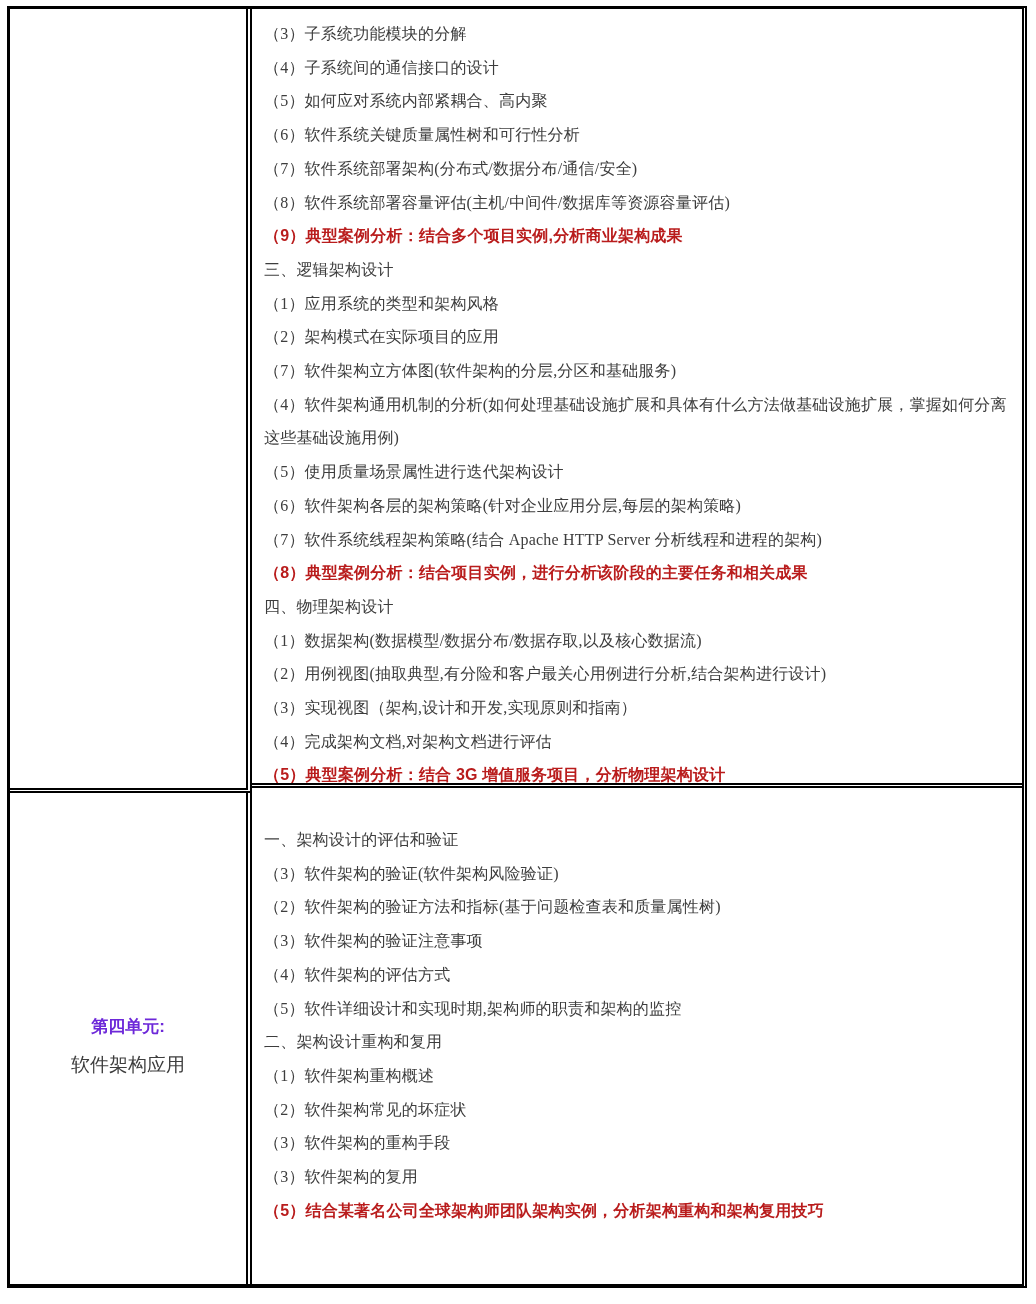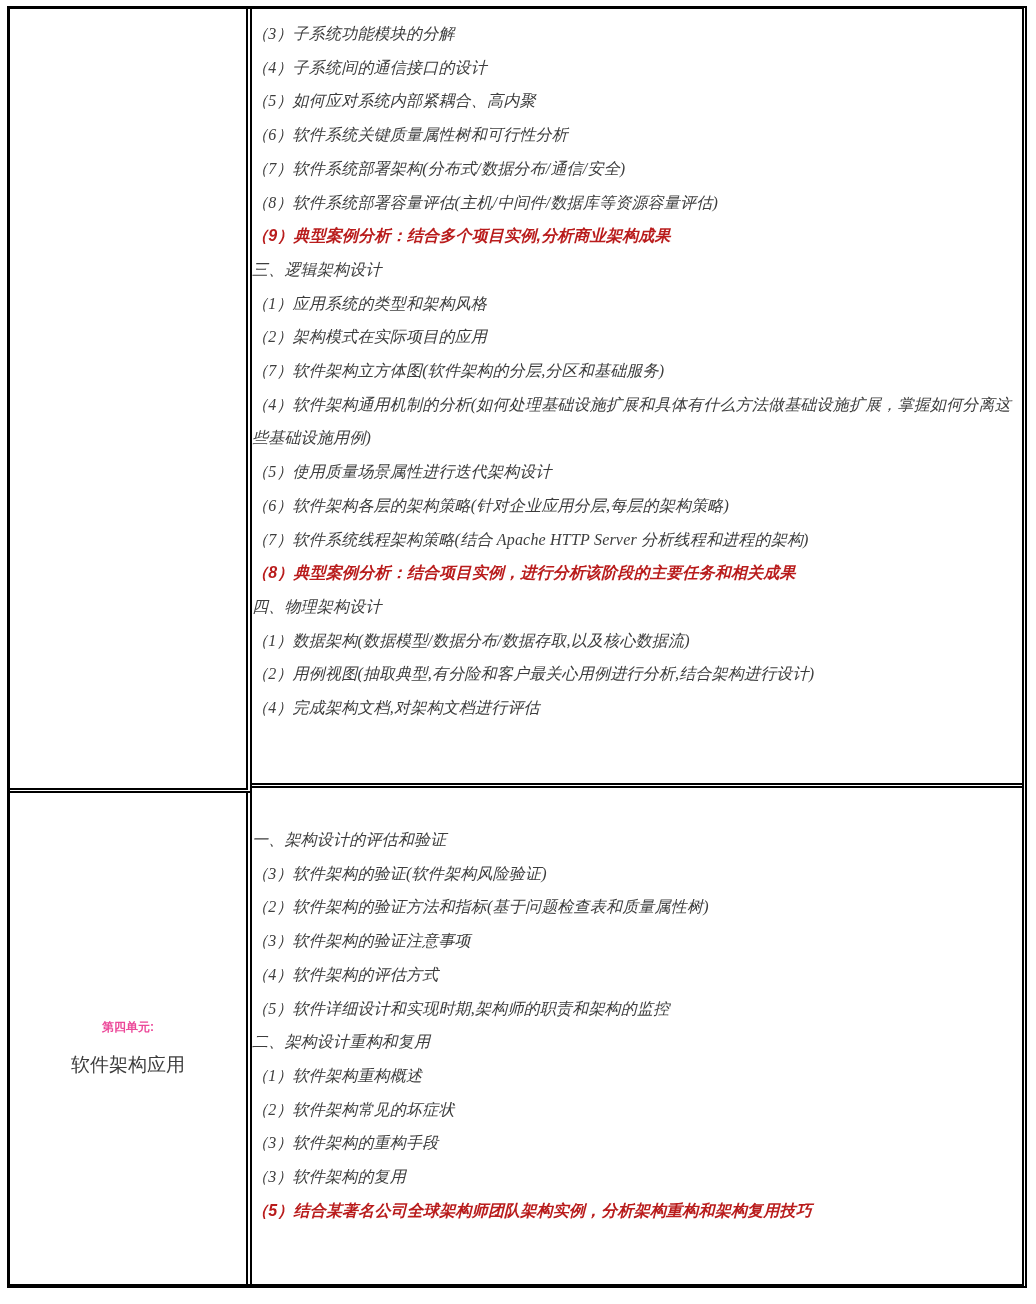--- a/index.html
+++ b/index.html
@@ -38,44 +38,43 @@
     height: 779px;
     border-bottom: 5px double #000;
     box-sizing: content-box;
   }
   .row-2 {
     height: 491px;
   }
   .content-cell {
     overflow: hidden;
     box-sizing: border-box;
-    padding-left: 0;
+    padding-left: 12px;
     padding-right: 8px;
-    font-style: italic;
   }
   .content-cell.row-1 { padding-top: 8px; }
   .content-cell.row-2 { padding-top: 30px; }
   .line {
     font-size: 16px;
     line-height: 33.7px;
     color: #3d3d3d;
     letter-spacing: 0.2px;
     overflow-wrap: break-word;
   }
   .line.bold {
     font-family: "Liberation Sans", "DejaVu Sans", sans-serif;
     font-weight: 700;
     color: #b91c1c;
   }
   .unit-title {
     font-family: "Liberation Sans", "DejaVu Sans", sans-serif;
     font-weight: 700;
-    font-size: 12px;
+    font-size: 17px;
     line-height: 38px;
-    color: #ec4899;
+    color: #6d28d9;
     padding-top: 14px;
   }
   .unit-subtitle {
     font-size: 19px;
     line-height: 38px;
     color: #3d3d3d;
   }
 </style>
 </head>
 <body>
@@ -97,21 +96,23 @@
       <div class="line">（2）架构模式在实际项目的应用</div>
       <div class="line">（7）软件架构立方体图(软件架构的分层,分区和基础服务)</div>
       <div class="line">（4）软件架构通用机制的分析(如何处理基础设施扩展和具体有什么方法做基础设施扩展，掌握如何分离这些基础设施用例)</div>
       <div class="line">（5）使用质量场景属性进行迭代架构设计</div>
       <div class="line">（6）软件架构各层的架构策略(针对企业应用分层,每层的架构策略)</div>
       <div class="line">（7）软件系统线程架构策略(结合 Apache HTTP Server 分析线程和进程的架构)</div>
       <div class="line bold">（8）典型案例分析：结合项目实例，进行分析该阶段的主要任务和相关成果</div>
       <div class="line">四、物理架构设计</div>
       <div class="line">（1）数据架构(数据模型/数据分布/数据存取,以及核心数据流)</div>
       <div class="line">（2）用例视图(抽取典型,有分险和客户最关心用例进行分析,结合架构进行设计)</div>
+      <div class="line">（3）实现视图（架构,设计和开发,实现原则和指南）</div>
       <div class="line">（4）完成架构文档,对架构文档进行评估</div>
+      <div class="line bold">（5）典型案例分析：结合 3G 增值服务项目，分析物理架构设计</div>
     </div>
 
   <div class="unit-cell row-2">
     <div class="unit-title">第四单元:</div>
     <div class="unit-subtitle">软件架构应用</div>
   </div>
 
   <div class="content-cell row-2">
       <div class="line">一、架构设计的评估和验证</div>
       <div class="line">（3）软件架构的验证(软件架构风险验证)</div>

